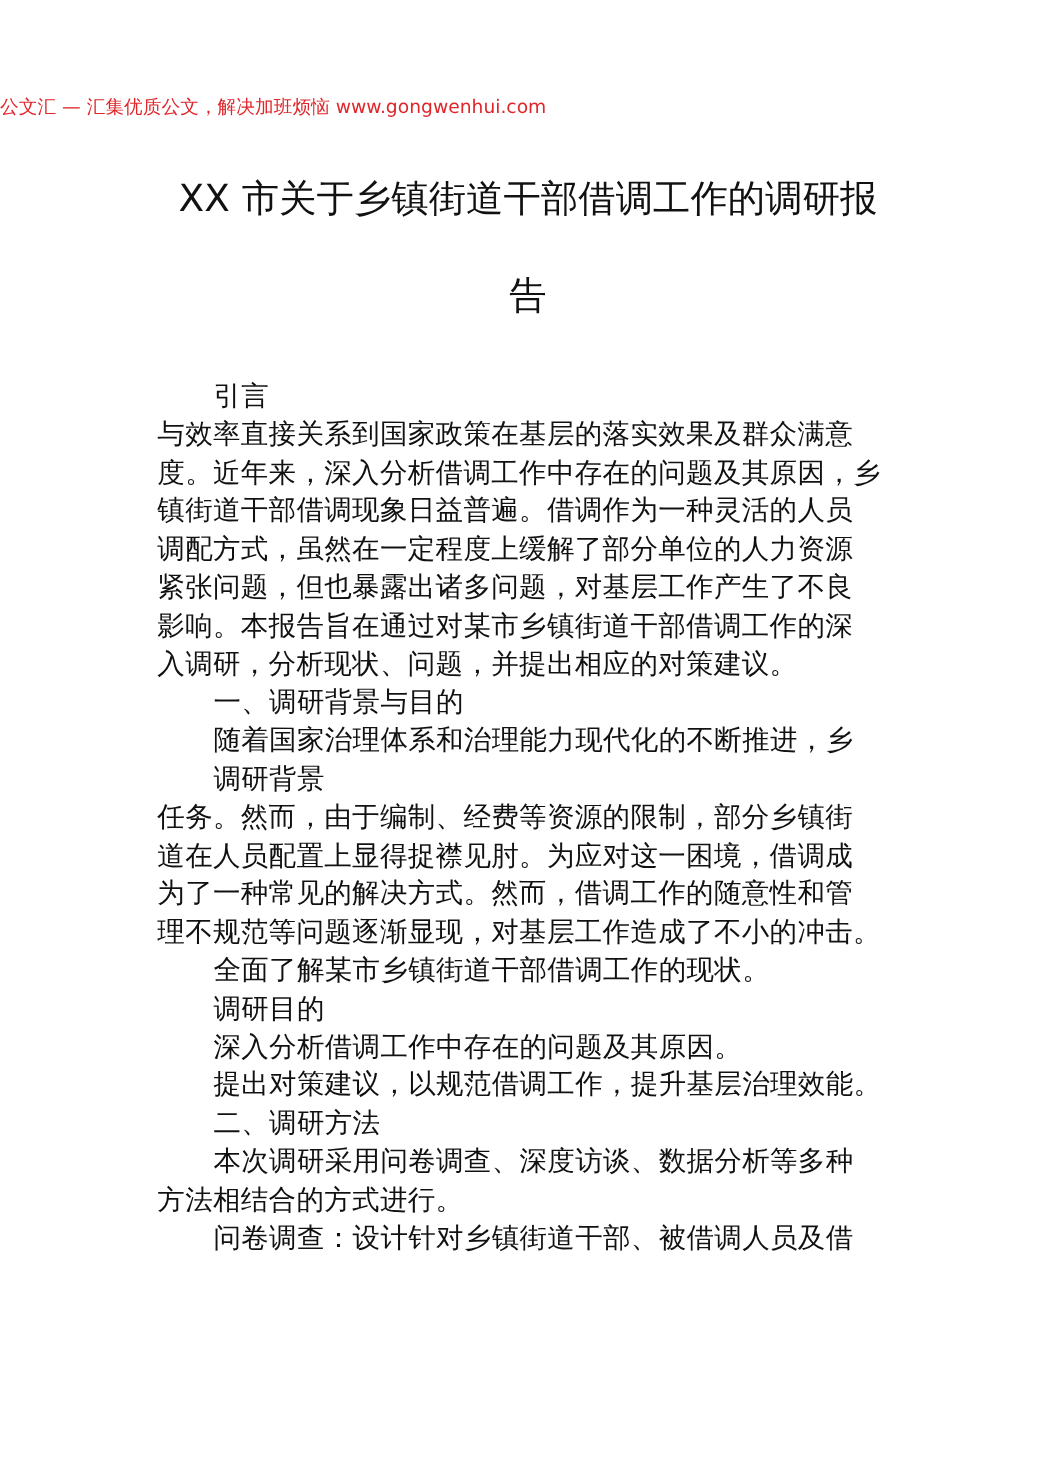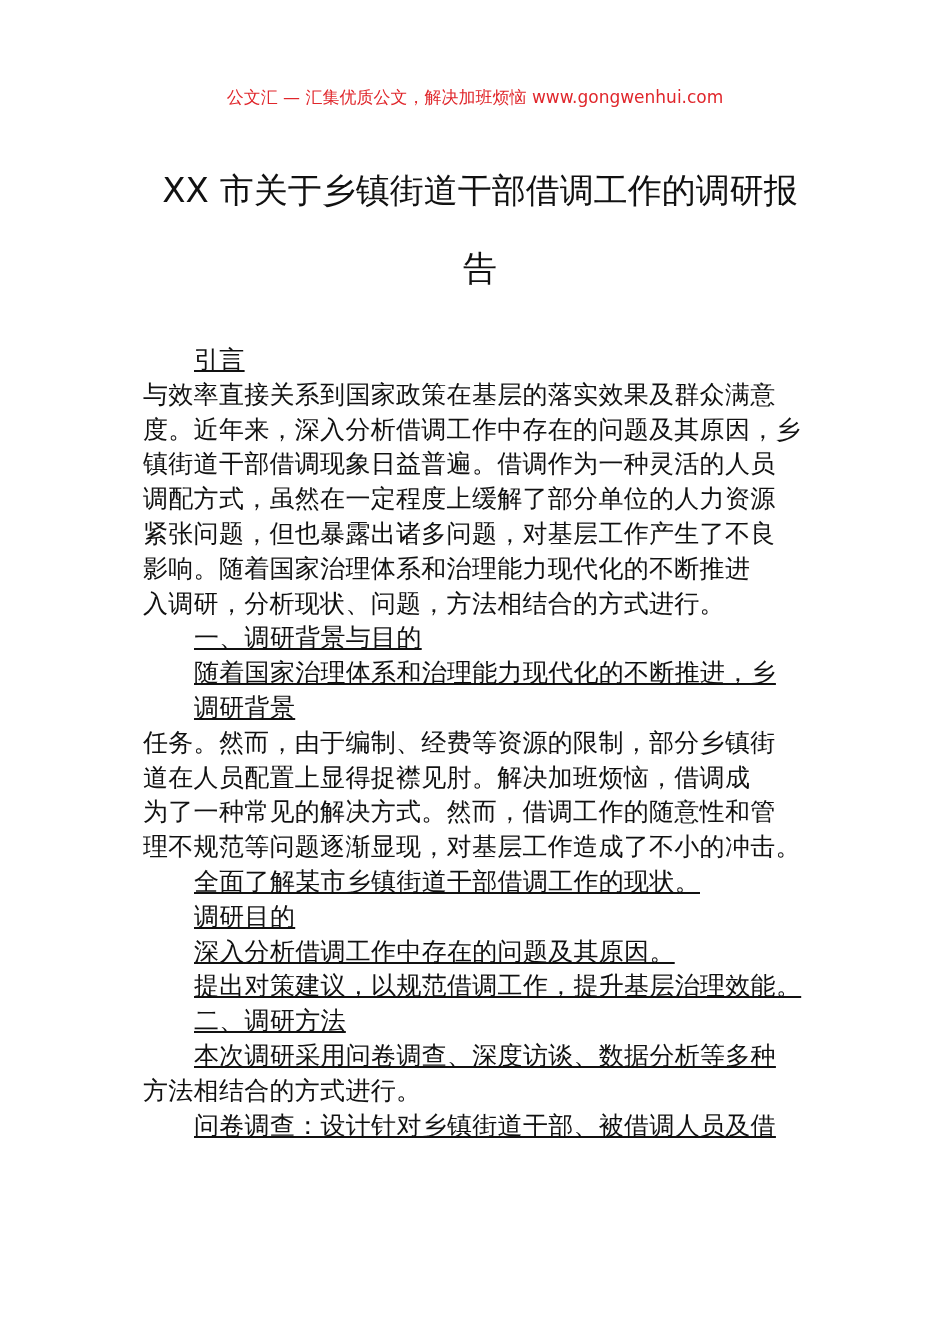--- a/index.html
+++ b/index.html
@@ -1,46 +1,46 @@
 <!DOCTYPE html>
 <html><head>
   <meta charset="utf-8">
   <style>
     html, body { margin: 0; padding: 0; background: #ffffff; }
     body { width: 950px; height: 1344px; position: relative; overflow: hidden; font-family: "DejaVu Sans", "Liberation Sans", sans-serif; color: #000; }
-    .header { position: absolute; top: 86px; left: 0; width: 950px; text-align: center; color: #e0262b; font-size: 17px; letter-spacing: 0px; }
+    .header { position: absolute; top: 86px; left: 0; width: 950px; color: #e0262b; font-size: 17px; letter-spacing: 0px; }
     .title { position: absolute; left: 140px; width: 680px; text-align: center; font-size: 34px; color: #111; }
-    .title-l1 { top: 168px; }
+    .title-l1 { top: 158px; }
     .title-l2 { top: 246px; }
     .body { position: absolute; top: 343px; left: 143px; width: 670px; }
     .line { height: 34.8px; line-height: 34.8px; font-size: 25px; white-space: nowrap; color: #111; letter-spacing: 0.3px; }
-    .indent { padding-left: 51px; text-decoration: underline; }
+    .indent { padding-left: 51px; }
   </style>
 </head>
 <body>
 
 <div class="header">公文汇 — 汇集优质公文，解决加班烦恼 www.gongwenhui.com</div>
 
 <div class="title title-l1">XX 市关于乡镇街道干部借调工作的调研报</div>
 <div class="title title-l2">告</div>
 
 <div class="body">
   <div class="line indent">引言</div>
   <div class="line">与效率直接关系到国家政策在基层的落实效果及群众满意</div>
   <div class="line">度。近年来，深入分析借调工作中存在的问题及其原因，乡</div>
   <div class="line">镇街道干部借调现象日益普遍。借调作为一种灵活的人员</div>
   <div class="line">调配方式，虽然在一定程度上缓解了部分单位的人力资源</div>
   <div class="line">紧张问题，但也暴露出诸多问题，对基层工作产生了不良</div>
-  <div class="line">影响。随着国家治理体系和治理能力现代化的不断推进</div>
-  <div class="line">入调研，分析现状、问题，方法相结合的方式进行。</div>
+  <div class="line">影响。本报告旨在通过对某市乡镇街道干部借调工作的深</div>
+  <div class="line">入调研，分析现状、问题，并提出相应的对策建议。</div>
   <div class="line indent">一、调研背景与目的</div>
   <div class="line indent">随着国家治理体系和治理能力现代化的不断推进，乡</div>
   <div class="line indent">调研背景</div>
   <div class="line">任务。然而，由于编制、经费等资源的限制，部分乡镇街</div>
-  <div class="line">道在人员配置上显得捉襟见肘。解决加班烦恼，借调成</div>
+  <div class="line">道在人员配置上显得捉襟见肘。为应对这一困境，借调成</div>
   <div class="line">为了一种常见的解决方式。然而，借调工作的随意性和管</div>
   <div class="line">理不规范等问题逐渐显现，对基层工作造成了不小的冲击。</div>
   <div class="line indent">全面了解某市乡镇街道干部借调工作的现状。</div>
   <div class="line indent">调研目的</div>
   <div class="line indent">深入分析借调工作中存在的问题及其原因。</div>
   <div class="line indent">提出对策建议，以规范借调工作，提升基层治理效能。</div>
   <div class="line indent">二、调研方法</div>
   <div class="line indent">本次调研采用问卷调查、深度访谈、数据分析等多种</div>
   <div class="line">方法相结合的方式进行。</div>
   <div class="line indent">问卷调查：设计针对乡镇街道干部、被借调人员及借</div>

